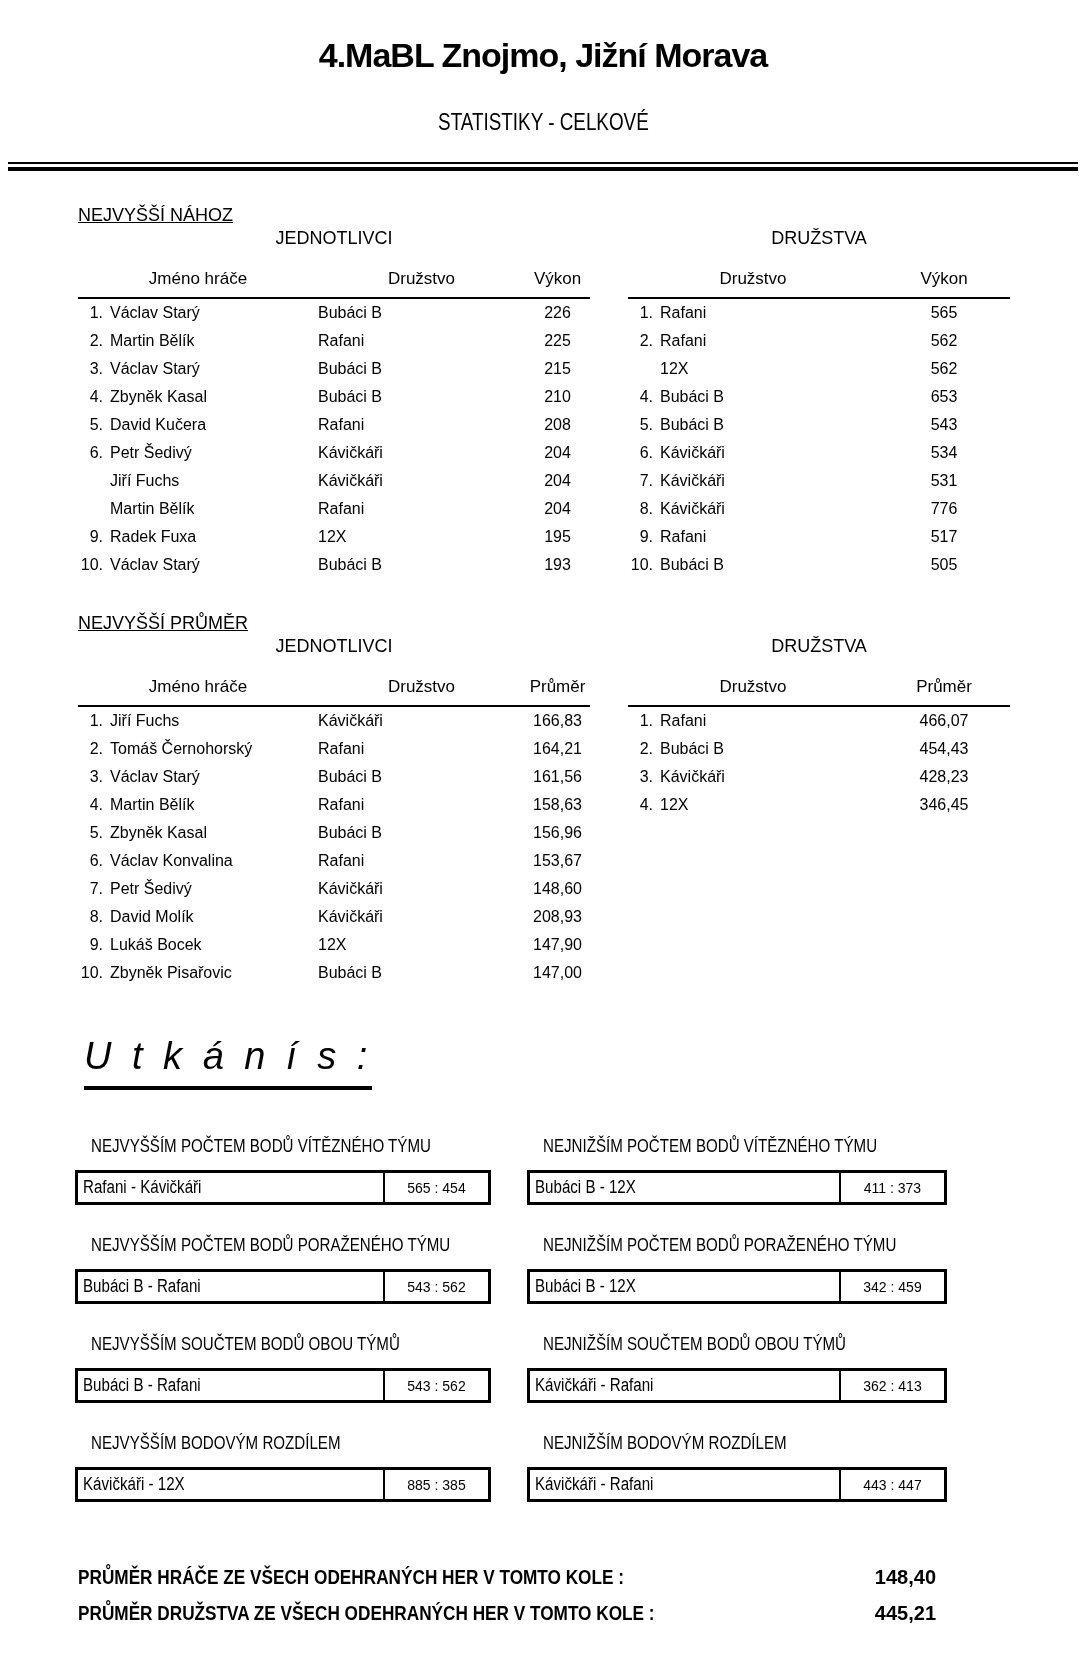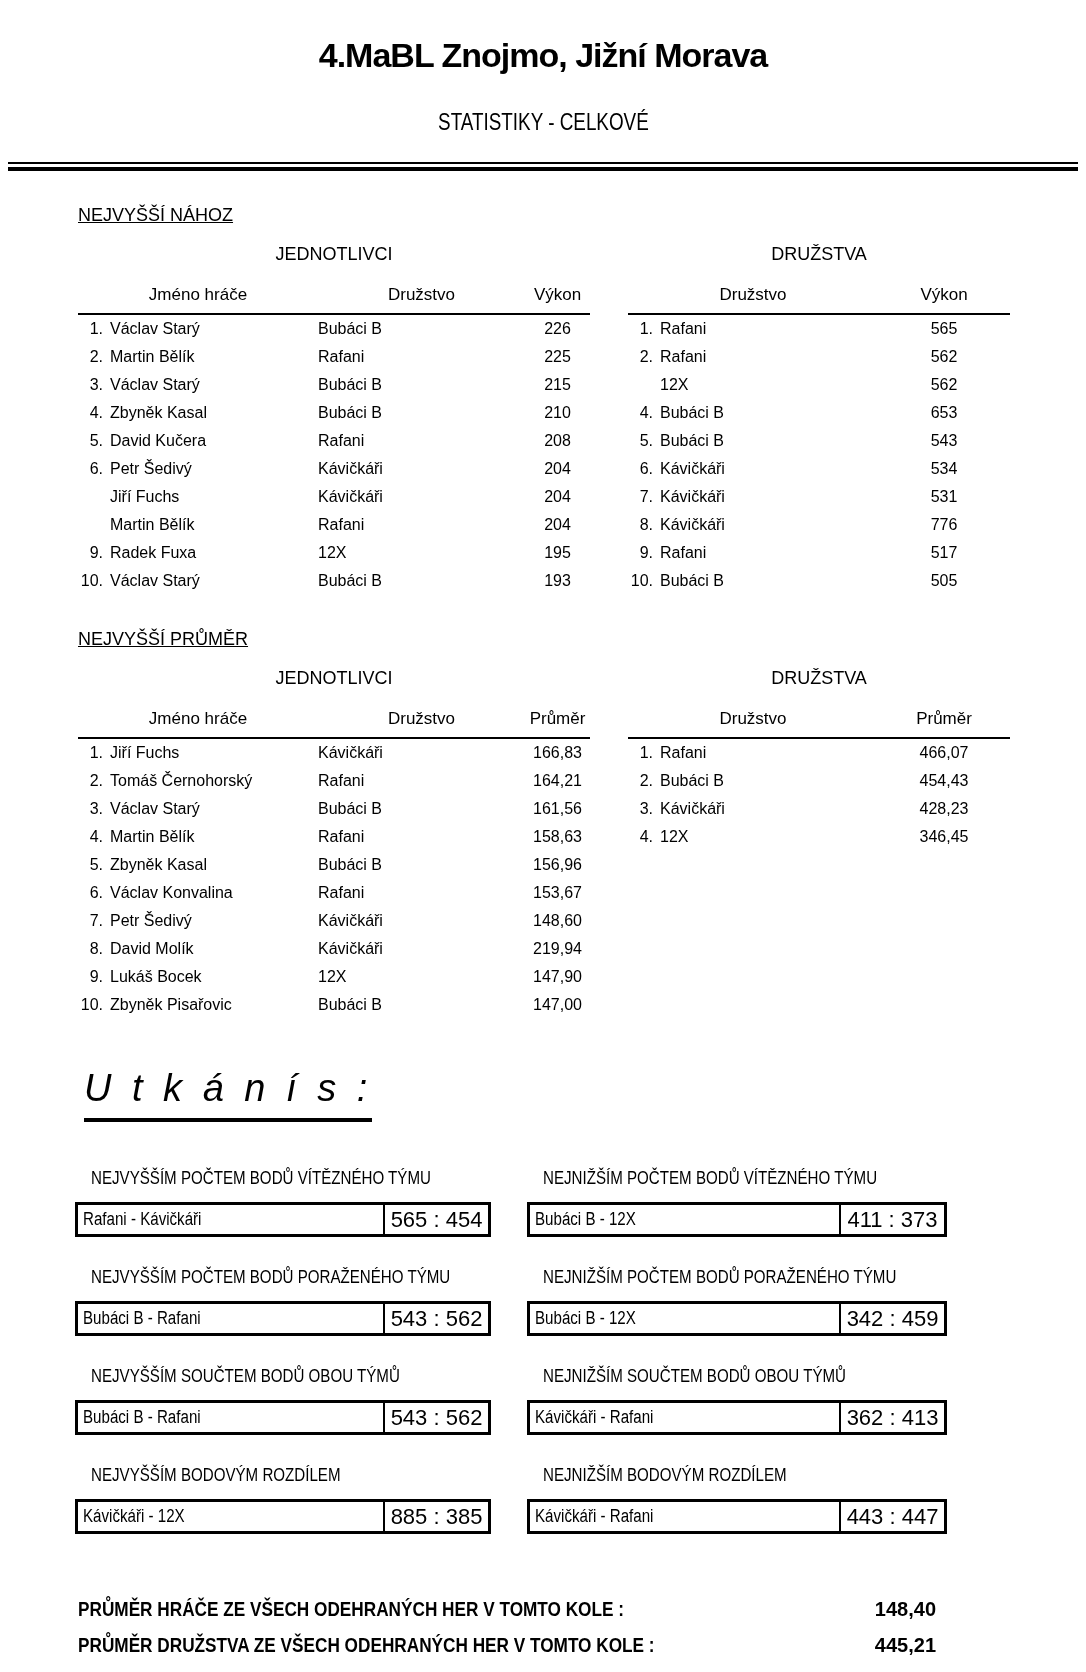--- a/index.html
+++ b/index.html
@@ -35,21 +35,21 @@
   }
 
   
   .sec { margin: 0 0 0 78px; }
   .sec-heading {
     display: inline-block;
     margin-top: 34px;
     font-size: 18px;
     text-decoration: underline;
   }
-  .tables-row { display: flex; margin-top: 18px; }
+  .tables-row { display: flex; margin-top: 2px; }
   .tblwrap-left { width: 512px; margin-right: 38px; }
   .tblwrap-right { width: 382px; }
   .tbl-title { text-align: center; font-size: 18px; margin-bottom: 20px; }
   table { border-collapse: collapse; width: 100%; table-layout: fixed; }
   thead th {
     font-weight: normal;
     font-size: 17px;
     text-align: center;
     padding-bottom: 8px;
     border-bottom: 2px solid #000;
@@ -102,21 +102,21 @@
     white-space: nowrap;
     border-right: 2px solid #000;
     overflow: hidden;
   }
   .match-teams > span { display: inline-block; transform: scaleX(0.84); transform-origin: 0 50%; }
   .match-score {
     flex: 0 0 103px;
     display: flex;
     align-items: center;
     justify-content: center;
-    font-size: 22px;
+    font-size: 14px;
     white-space: nowrap;
   }
 
   
   .summary { margin: 64px 0 0 78px; width: 858px; }
   .summary-row {
     display: flex;
     justify-content: space-between;
     align-items: baseline;
     margin-bottom: 13px;
@@ -349,21 +349,21 @@
 
               <tr>
                 <td class="cell-name"><span class="rank">7.</span><span>Petr Šedivý</span></td>
                 <td class="cell-team">Kávičkáři</td>
                 <td class="cell-val">148,60</td>
               </tr>
 
               <tr>
                 <td class="cell-name"><span class="rank">8.</span><span>David Molík</span></td>
                 <td class="cell-team">Kávičkáři</td>
-                <td class="cell-val">219,94</td>
+                <td class="cell-val">208,93</td>
               </tr>
 
               <tr>
                 <td class="cell-name"><span class="rank">9.</span><span>Lukáš Bocek</span></td>
                 <td class="cell-team">12X</td>
                 <td class="cell-val">147,90</td>
               </tr>
 
               <tr>
                 <td class="cell-name"><span class="rank">10.</span><span>Zbyněk Pisařovic</span></td>

